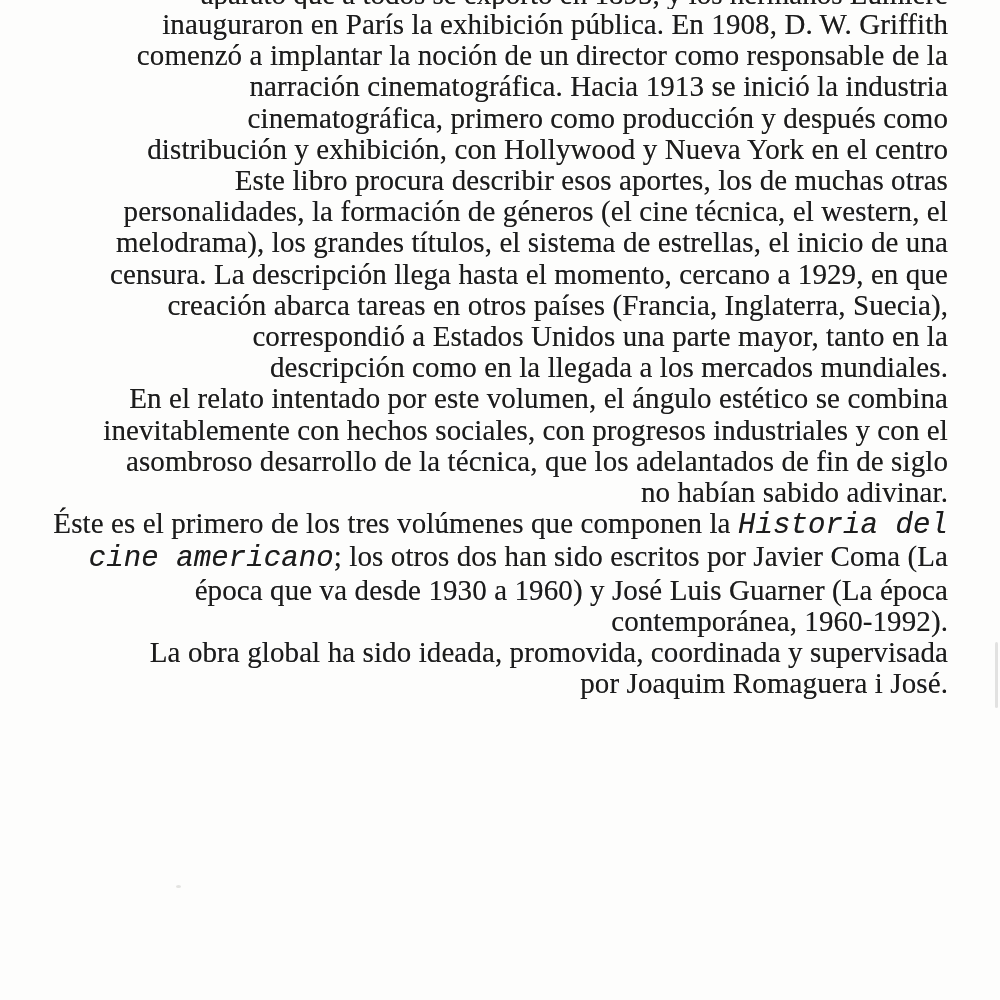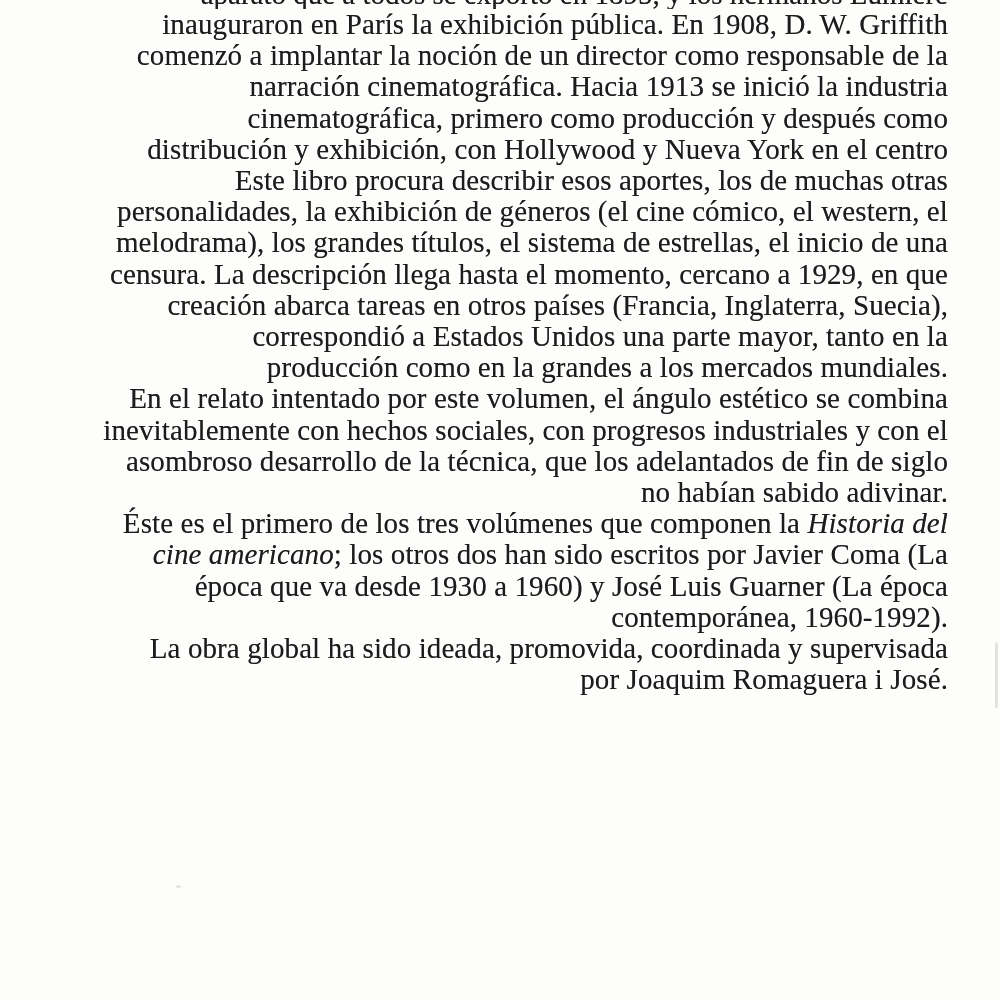--- a/index.html
+++ b/index.html
@@ -40,20 +40,21 @@
   }
   .line {
     font-size: 29px;
     line-height: 31.2px;
     white-space: nowrap;
     text-shadow: 0 0 0.6px rgba(25,25,25,0.55);
     letter-spacing: 0.1px;
   }
   .line i {
     font-style: italic;
+    font-family: Liberation Mono, monospace;
   }
   
   .artifact-vline {
     position: absolute;
     left: 995px;
     top: 642px;
     width: 3px;
     height: 66px;
     background: rgba(130,130,130,0.22);
     border-radius: 2px;
@@ -76,26 +77,26 @@
     <div class="clip-line">
       <span class="clip-inner">aparato que a todos se exportó en 1895, y los hermanos Lumière</span>
     </div>
 
   <div class="line"><span>inauguraron en París la exhibición pública. En 1908, D. W. Griffith</span></div>
       <div class="line"><span>comenzó a implantar la noción de un director como responsable de la</span></div>
       <div class="line"><span>narración cinematográfica. Hacia 1913 se inició la industria</span></div>
       <div class="line"><span>cinematográfica, primero como producción y después como</span></div>
       <div class="line"><span>distribución y exhibición, con Hollywood y Nueva York en el centro</span></div>
       <div class="line"><span>Este libro procura describir esos aportes, los de muchas otras</span></div>
-      <div class="line"><span>personalidades, la exhibición de géneros (el cine cómico, el western, el</span></div>
+      <div class="line"><span>personalidades, la formación de géneros (el cine técnica, el western, el</span></div>
       <div class="line"><span>melodrama), los grandes títulos, el sistema de estrellas, el inicio de una</span></div>
       <div class="line"><span>censura. La descripción llega hasta el momento, cercano a 1929, en que</span></div>
       <div class="line"><span>creación abarca tareas en otros países (Francia, Inglaterra, Suecia),</span></div>
       <div class="line"><span>correspondió a Estados Unidos una parte mayor, tanto en la</span></div>
-      <div class="line"><span>producción como en la grandes a los mercados mundiales.</span></div>
+      <div class="line"><span>descripción como en la llegada a los mercados mundiales.</span></div>
       <div class="line"><span>En el relato intentado por este volumen, el ángulo estético se combina</span></div>
       <div class="line"><span>inevitablemente con hechos sociales, con progresos industriales y con el</span></div>
       <div class="line"><span>asombroso desarrollo de la técnica, que los adelantados de fin de siglo</span></div>
       <div class="line"><span>no habían sabido adivinar.</span></div>
       <div class="line"><span>Éste es el primero de los tres volúmenes que componen la </span><i>Historia del</i></div>
       <div class="line"><i>cine americano</i><span>; los otros dos han sido escritos por Javier Coma (La</span></div>
       <div class="line"><span>época que va desde 1930 a 1960) y José Luis Guarner (La época</span></div>
       <div class="line"><span>contemporánea, 1960-1992).</span></div>
       <div class="line"><span>La obra global ha sido ideada, promovida, coordinada y supervisada</span></div>
       <div class="line"><span>por Joaquim Romaguera i José.</span></div>

